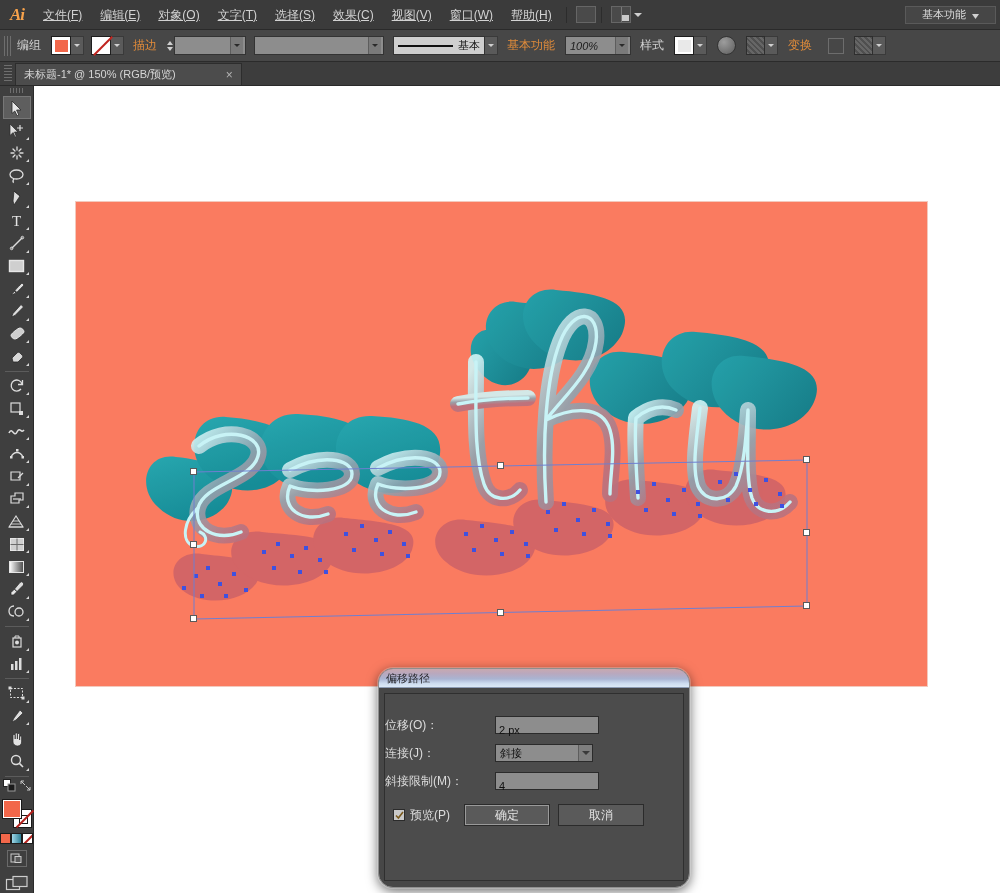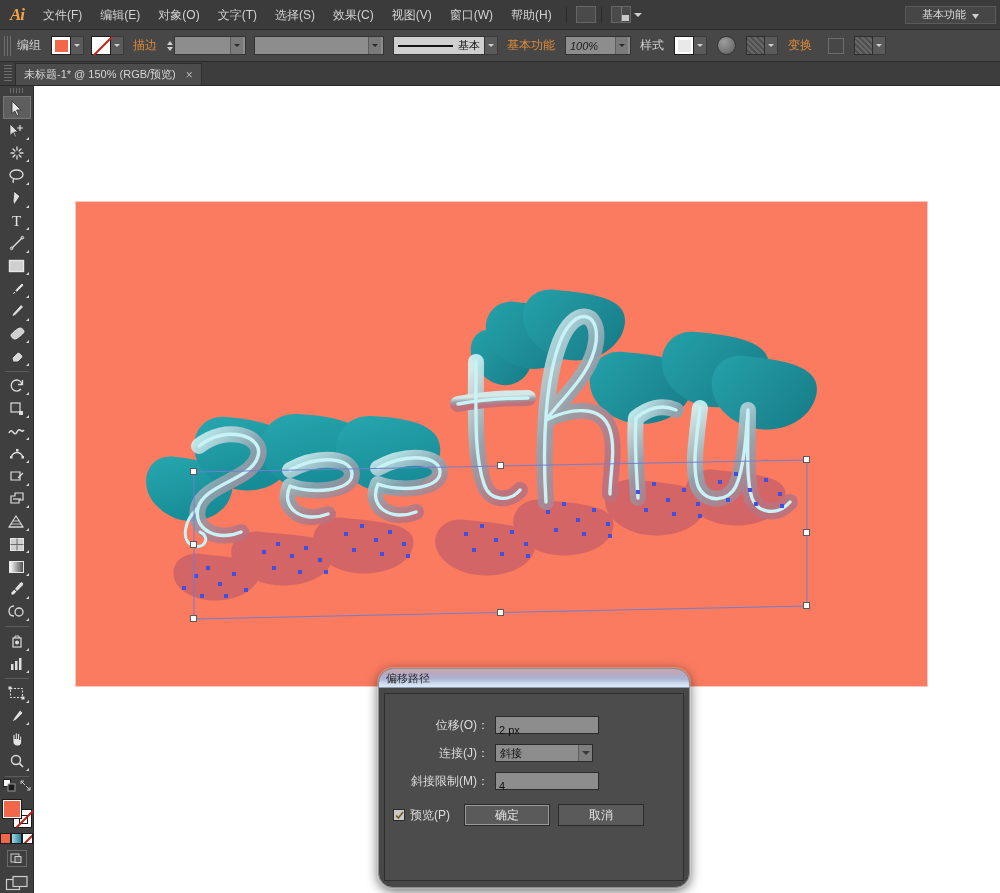--- a/index.html
+++ b/index.html
@@ -20,21 +20,21 @@
     display:flex; align-items:center;
     border-bottom:1px solid #2a2a2a;
   }
   .ai-logo {
     width:34px; height:30px; display:flex; align-items:center; justify-content:center;
     font-family:"Liberation Serif", serif; font-weight:bold; font-size:17px;
     color:#f7a24b; font-style:italic; letter-spacing:-1px;
   }
   .menu-item {
     padding:0 9px; height:30px; line-height:30px; font-size:12px; color:#d2d2d2;
-    white-space:nowrap; cursor:default;
+    white-space:nowrap; cursor:default;text-decoration:underline;
   }
   .mb-sep { width:1px; height:16px; background:#2c2c2c; margin:0 5px; }
   .mb-icon-btn {
     width:20px; height:17px; border:1px solid #666; background:#4a4a4a;
     margin-left:4px; position:relative;
   }
   .mb-icon-btn.split::after{
     content:""; position:absolute; left:50%; top:0; bottom:0; width:1px; background:#787878;
   }
   .mb-icon-btn.split::before{
@@ -120,20 +120,21 @@
   .tabbar {
     position:absolute; left:0; top:62px; width:1000px; height:24px;
     background:#3d3d3d; border-bottom:1px solid #2a2a2a; display:flex; align-items:flex-end;
   }
   .tab-grip{ width:8px;height:18px;margin:0 3px 2px 4px;
     background:repeating-linear-gradient(to bottom,#6e6e6e 0 1px,transparent 1px 3px);}
   .doctab {
     height:22px; background:#4c4c4c; border:1px solid #2d2d2d; border-bottom:none;
     display:flex; align-items:center; padding:0 8px; font-size:11px; color:#d5d5d5;
     white-space:nowrap;
+    gap:40px;
   }
   .tab-close { margin-left:10px; font-size:12px; color:#b4b4b4; cursor:pointer; }
 
   
   .toolbar {
     position:absolute; left:0; top:86px; width:34px; height:807px;
     background:#3f3f3f; border-right:1px solid #2a2a2a;
     display:flex; flex-direction:column; align-items:center; padding-top:2px;
   }
   .tb-grip{ width:14px;height:6px;
@@ -202,21 +203,21 @@
     background:linear-gradient(to bottom,#c8a9b0 0%, #b9a8be 25%, #a9b4d2 55%, #cddcef 80%, #dce9f6 100%);
     display:flex; align-items:center; padding-left:7px;
     font-size:11px; color:#26262b; border-bottom:1px solid #8d9cb4;
   }
   .dlg-body {
     position:absolute; left:5px; top:24px; right:5px; bottom:6px;
     background:#4c4c4c; border:1px solid #2f2f2f;
   }
   .dlg-row { display:flex; align-items:center; margin-bottom:10px; }
   .dlg-label {
-    width:110px; text-align:right; padding-right:6px; font-size:12px; color:#dcdcdc;
+    width:110px; text-align:left; padding-right:6px; font-size:12px; color:#dcdcdc;
     white-space:nowrap;
   }
   .dlg-input {
     width:98px; height:18px; background:#8d8d8d; border:1px solid #2b2b2b;
     color:#111; font-size:11px; padding:4px 3px; line-height:18px;
     font-family:"Liberation Sans",sans-serif;
   }
   .dlg-input.wide { width:104px; }
   .dlg-select {
     width:98px; height:18px; background:#8d8d8d; border:1px solid #2b2b2b;

